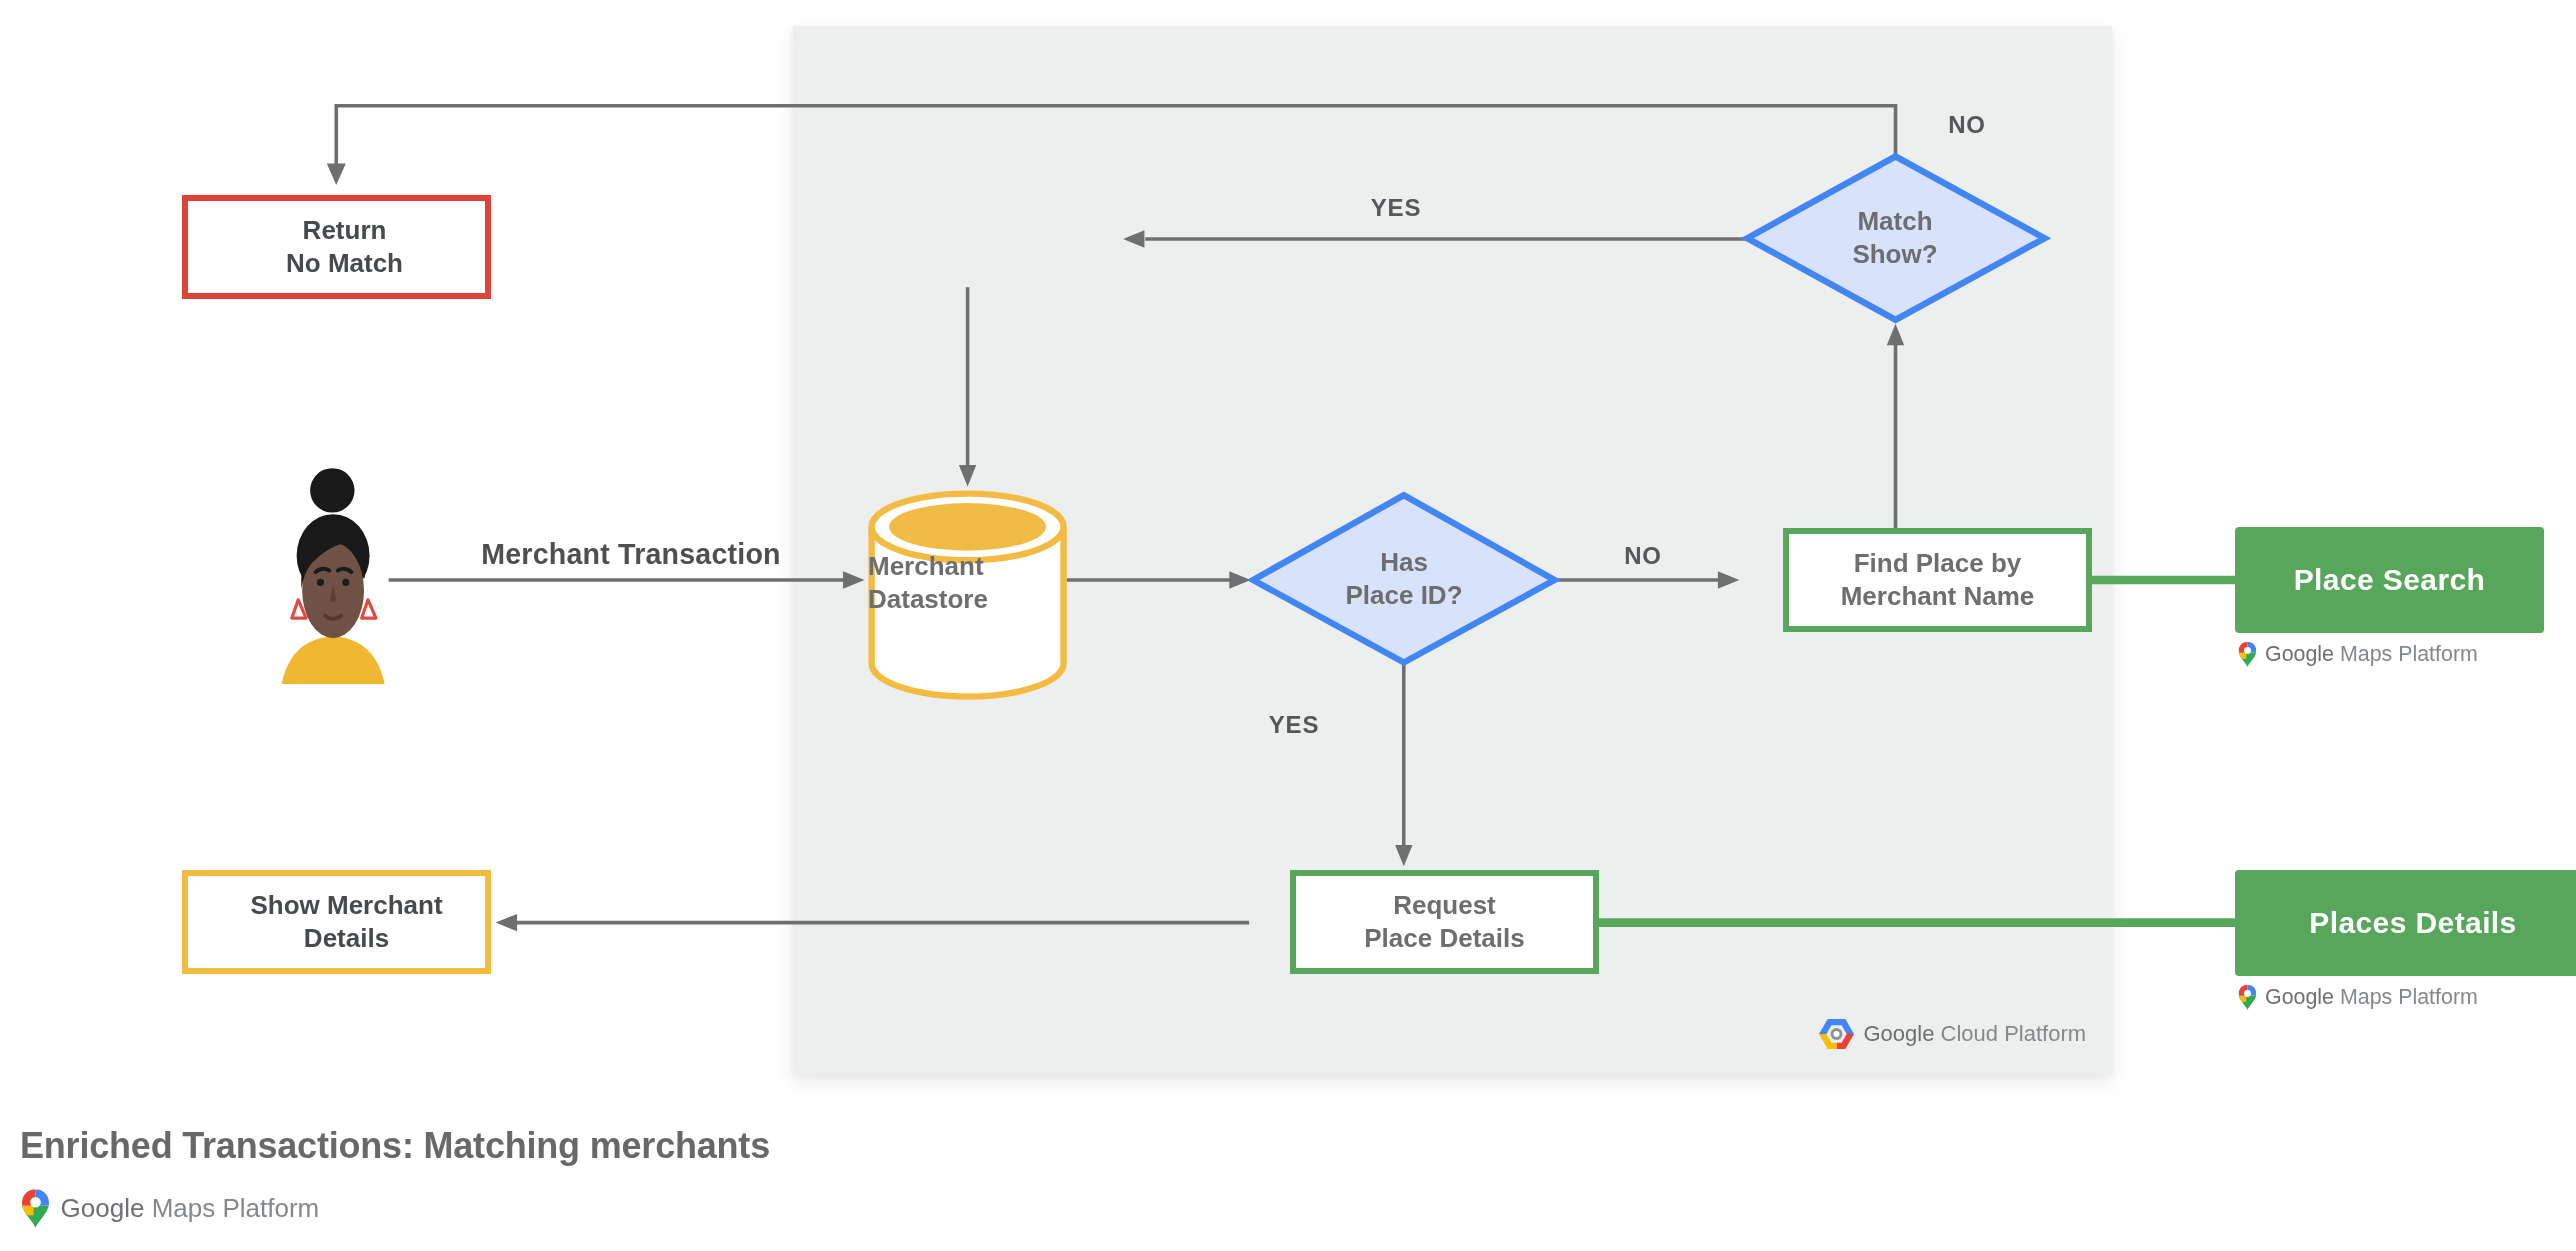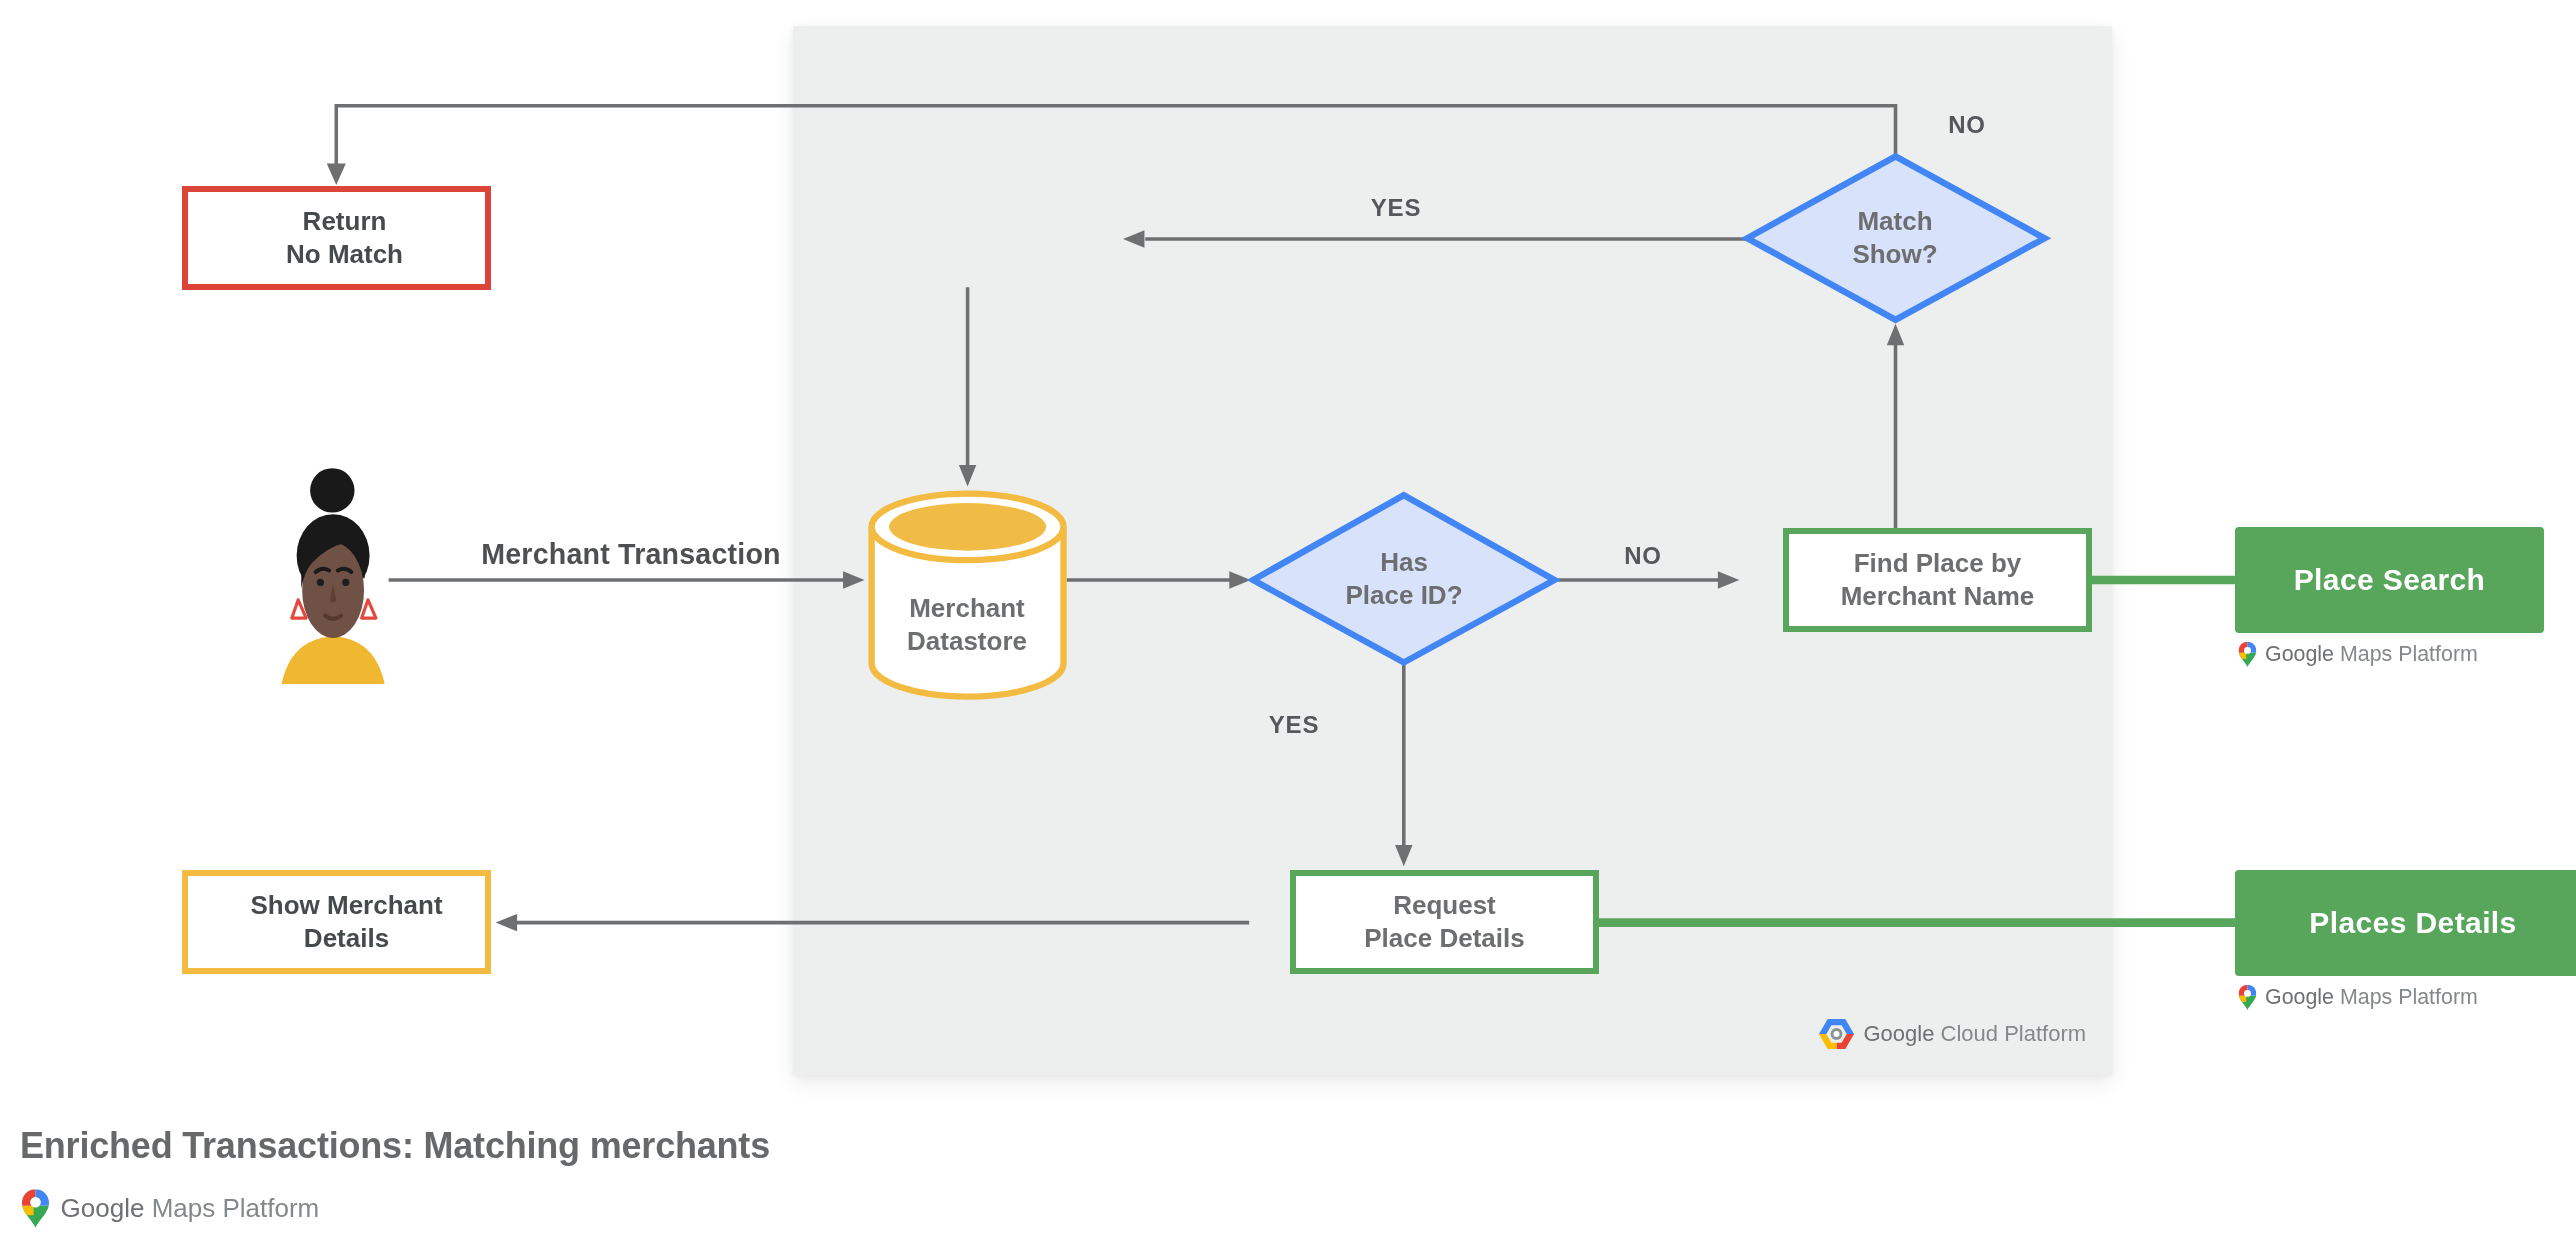--- a/index.html
+++ b/index.html
@@ -26,21 +26,21 @@
     background:#58A55C;border-radius:4px;color:#ffffff;font-weight:700;font-size:30px;
     letter-spacing:0.4px;
   }
   .freeLabel{
     position:absolute;transform:translateX(-50%);white-space:nowrap;
     font-weight:700;color:#55575A;
   }
   .edge-caption{font-size:28.6px;color:#4D4F51;letter-spacing:0.2px;}
   .yn{font-size:24px;letter-spacing:0.8px;}
   .cyl-label{
-    position:absolute;left:868px;top:592px;width:198px;text-align:center;
+    position:absolute;left:868px;top:550px;width:198px;text-align:left;
     font-weight:700;font-size:26px;line-height:33px;color:#6C6E70;
   }
   .dia-label{
     position:absolute;width:190px;text-align:center;font-weight:700;
     font-size:26px;line-height:33px;color:#6C6E70;
   }
   .logo{position:absolute;display:flex;align-items:center;}
   .logo .t{white-space:nowrap;}
   .logo-small .t{font-size:21.4px;margin-left:8px;}
   .logo-large .t{font-size:26px;margin-left:11px;}
@@ -139,21 +139,21 @@
       <path d="M71 139 Q80 134 88 141" stroke="#1a1a1a" stroke-width="5" fill="none" stroke-linecap="round"></path>
       <circle cx="49" cy="154" r="4.5" fill="#1d1d1d"></circle>
       <circle cx="81" cy="154" r="4.5" fill="#1d1d1d"></circle>
       <path d="M65 156 L61 177 Q65 182 69 177 Z" fill="#5C4034"></path>
       <path d="M55 196 Q65 204 75 196" stroke="#53382E" stroke-width="5" fill="none" stroke-linecap="round"></path>
       <path d="M21 176 L13 199 L31 199 Z" stroke="#E04A3F" stroke-width="4" fill="none" stroke-linejoin="round"></path>
       <path d="M109 176 L101 199 L119 199 Z" stroke="#E04A3F" stroke-width="4" fill="none" stroke-linejoin="round"></path>
     </g>
   </svg>
 
-  <div class="node red" style="left:182px;top:186px;width:309px;height:104px;padding-left:16px;">
+  <div class="node red" style="left:182px;top:195px;width:309px;height:104px;padding-left:16px;">
     <span>Return</span>
     <span>No Match</span>
   </div>
 
 
   <div class="node green" style="left:1742px;top:528px;width:309px;height:104px;">
     <span>Find Place by</span>
     <span>Merchant Name</span>
   </div>
 

